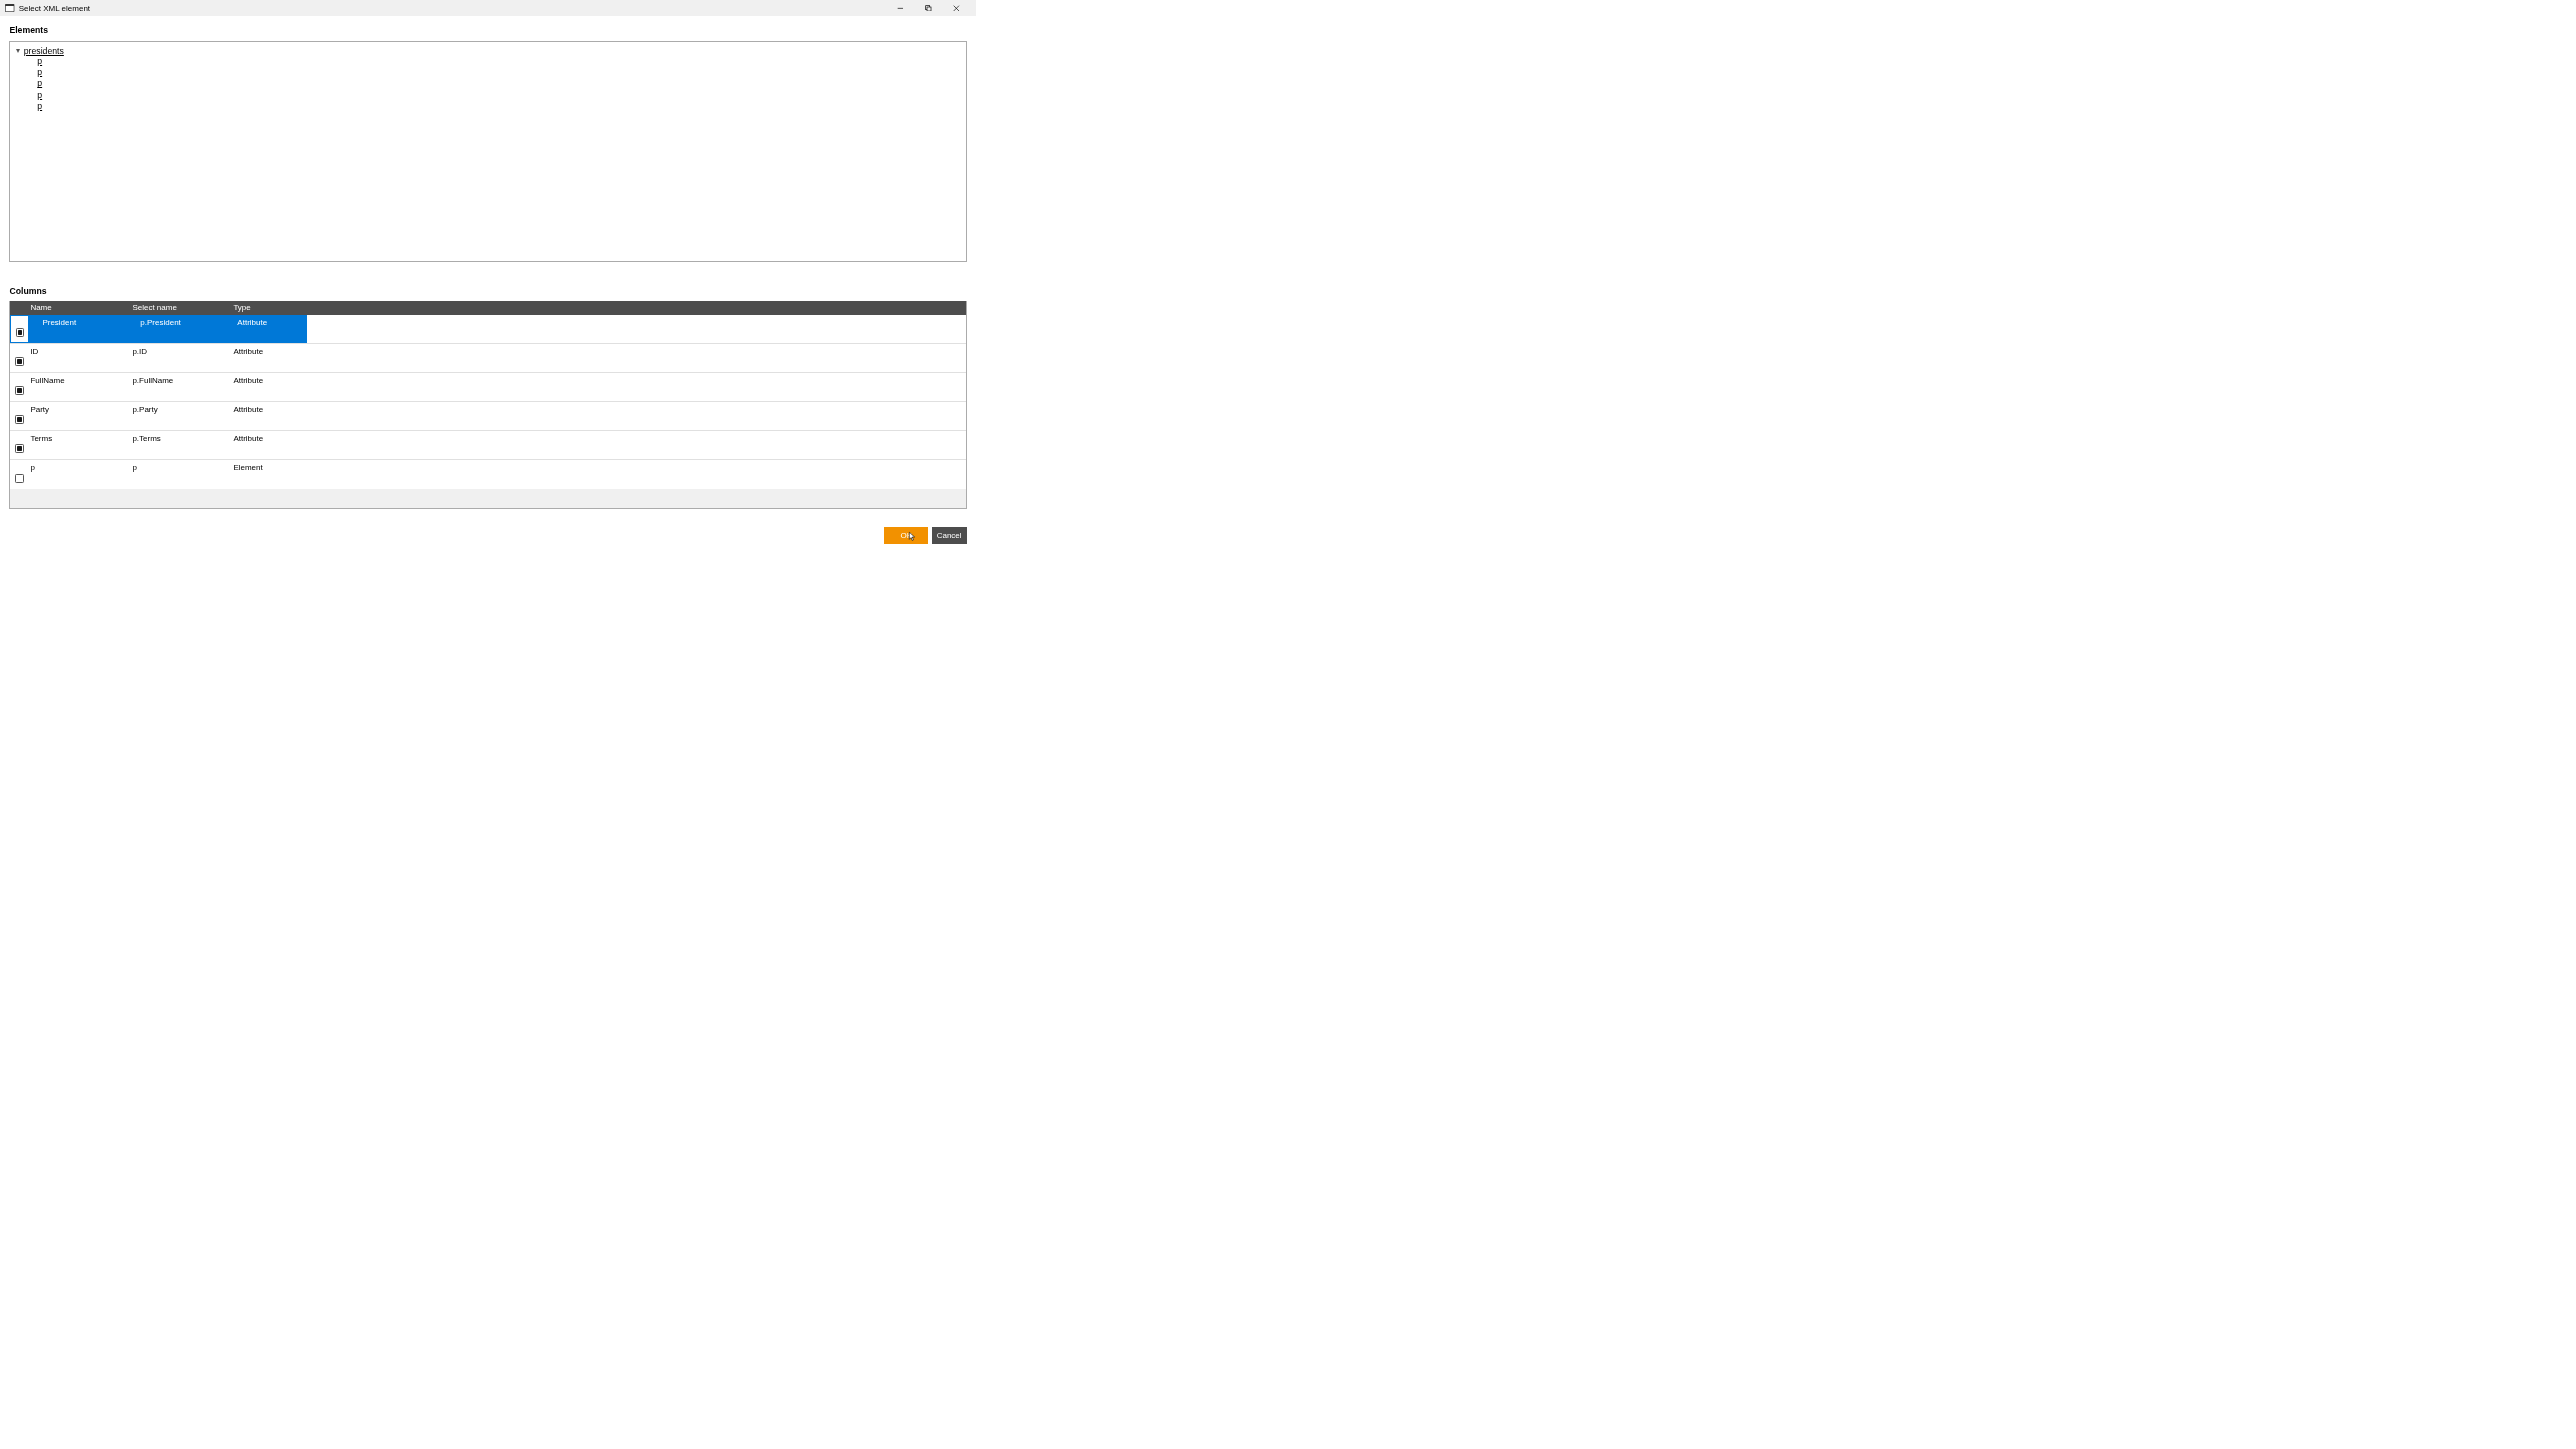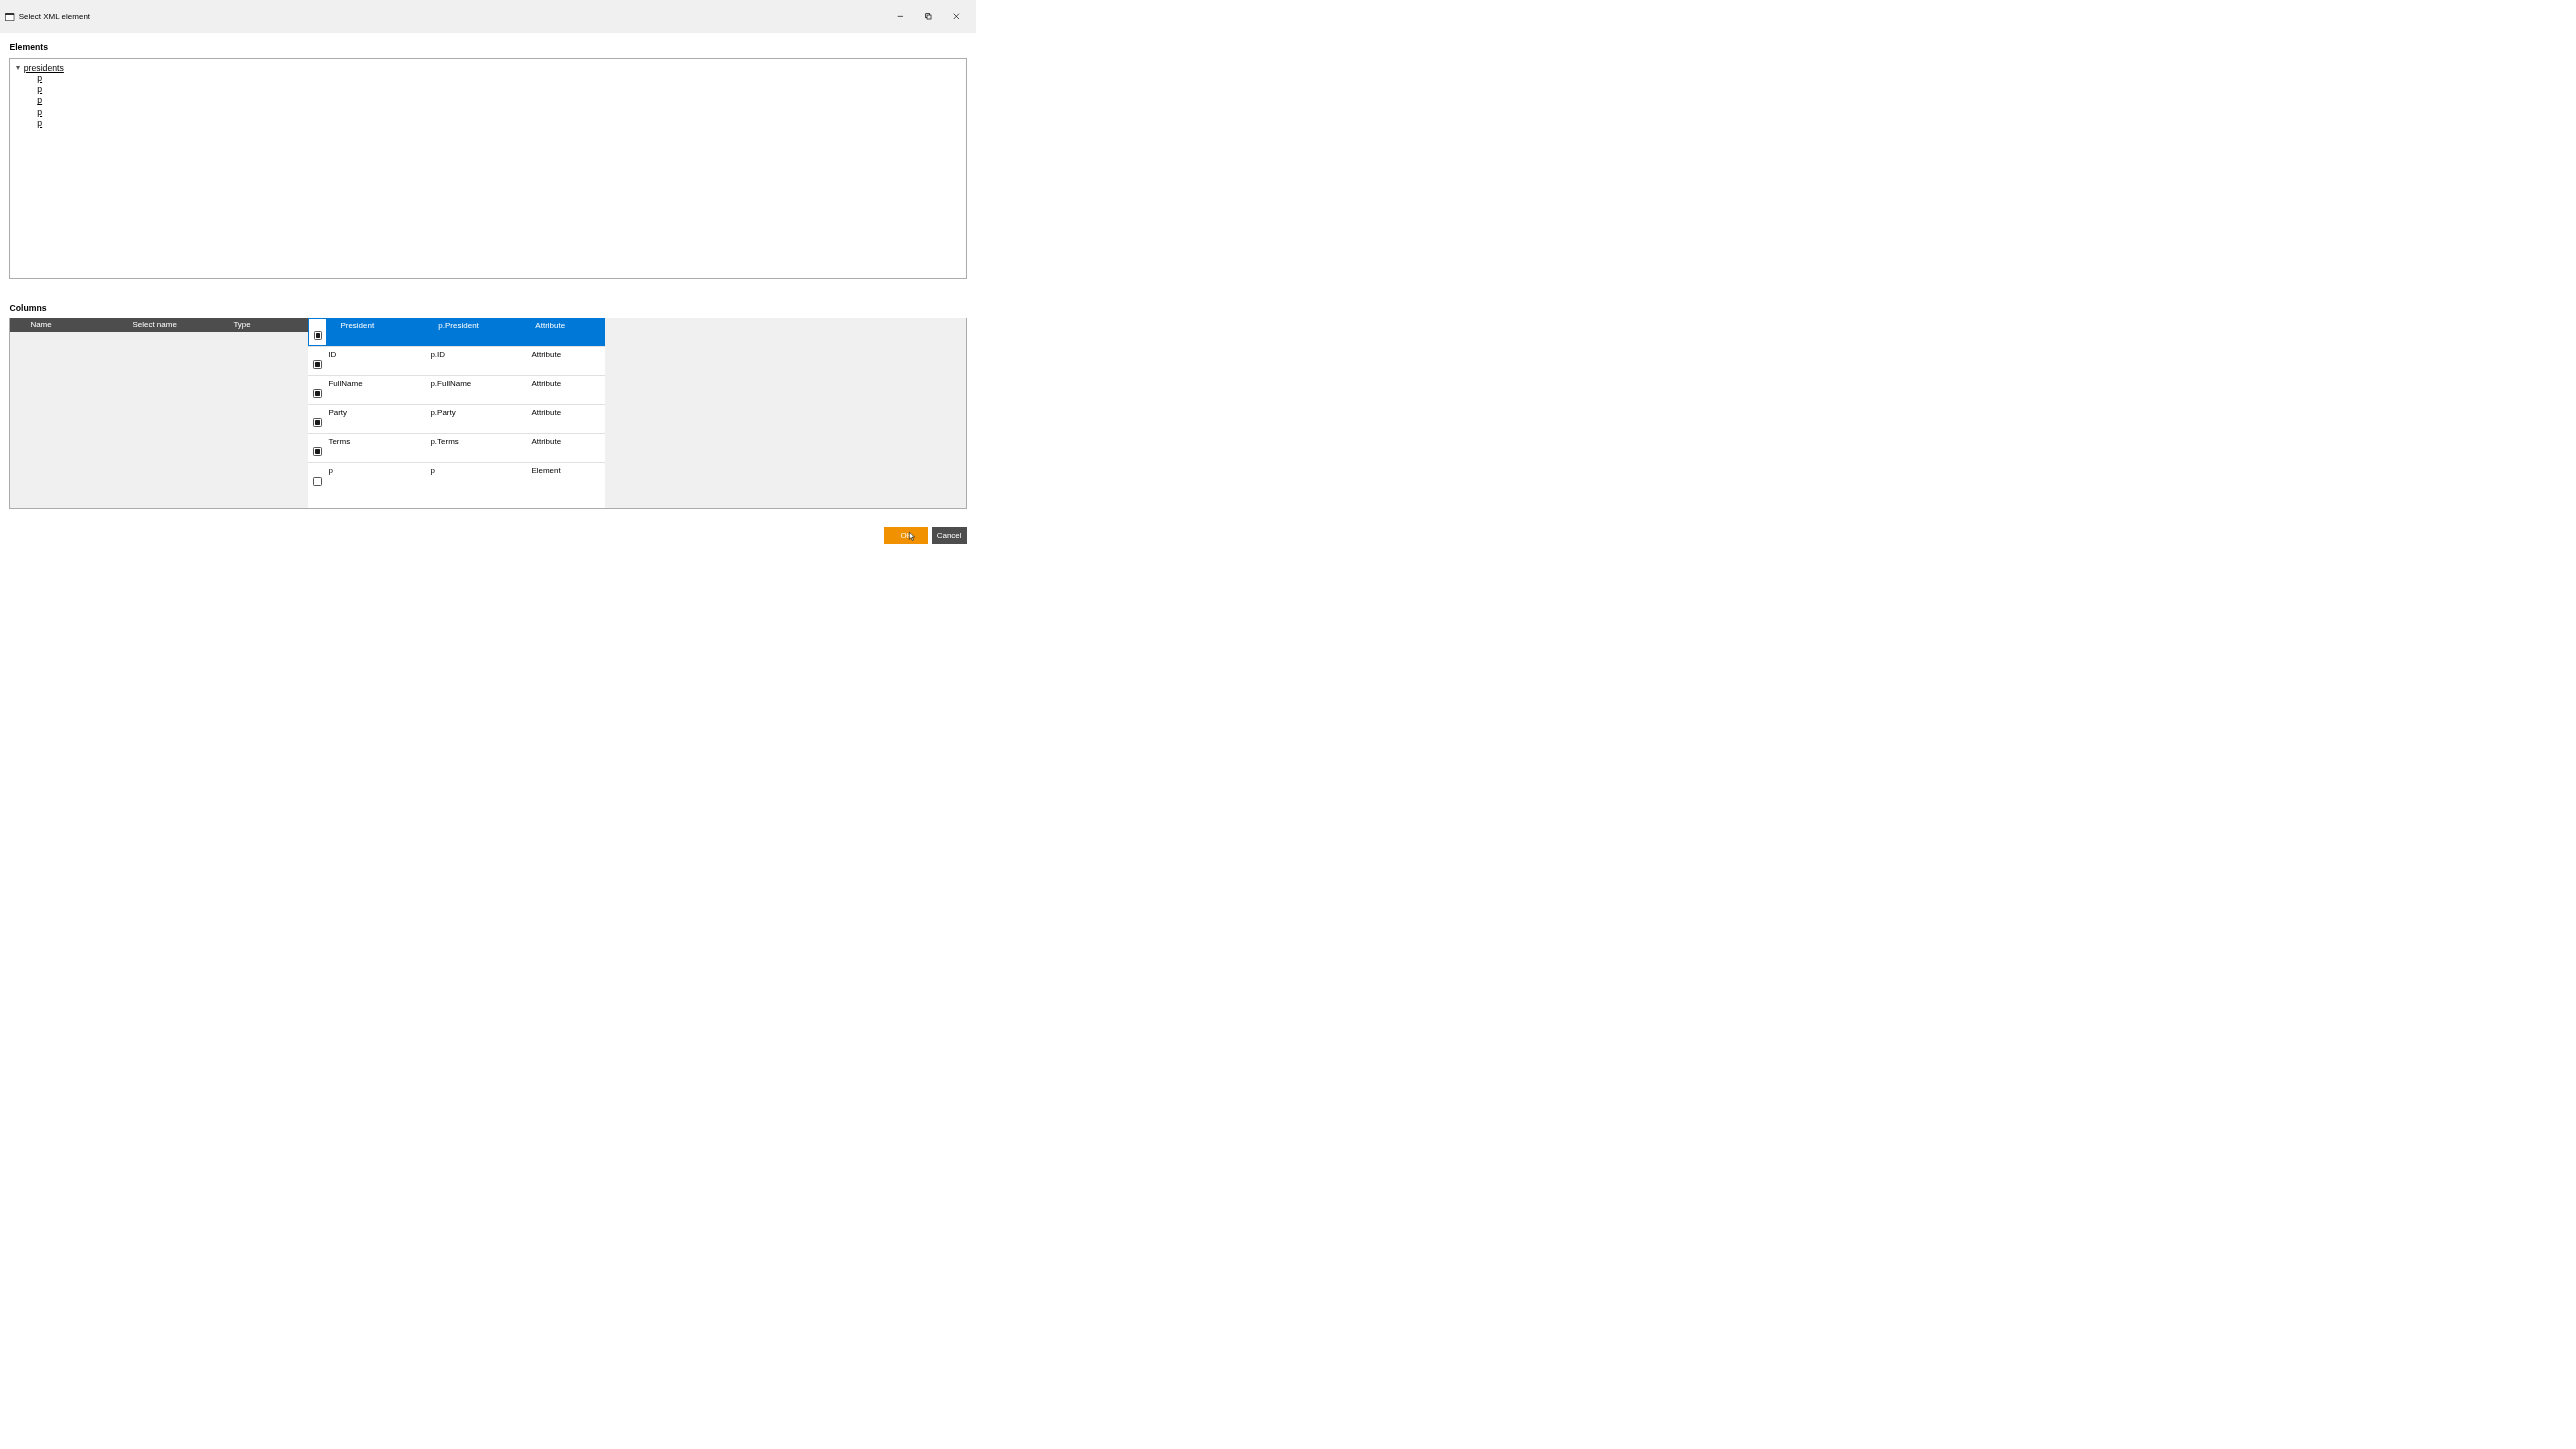--- a/index.html
+++ b/index.html
@@ -10,21 +10,21 @@
     body {
       font-family: "Segoe UI", Tahoma, sans-serif;
       font-size: 8.7px;
       background: #ffffff;
       width: 976px;
       height: 549px;
       display: flex;
       flex-direction: column;
     }
     .titlebar {
-      height: 33px;
+      height: 16px;
       background: #f0f0f0;
       display: flex;
       align-items: center;
       padding: 0 5.4px;
       font-size: 8px;
       color: #000;
     }
     .titlebar-icon {
       width: 9.4px;
       height: 8px;
@@ -91,21 +91,21 @@
     .tree-child {
       padding: 0;
     }
     .columns-panel {
       border: 0.7px solid #ababab;
       border-top: none;
       flex: 1;
       background: #f0f0f0;
       height: 235px;
       display: flex;
-      flex-direction: row;
+      flex-direction: column;
     }
     .columns-header {
       display: flex;
       background: #4d4d4d;
       color: #fff;
       font-size: 8px;
       height: 14px;
       align-items: center;
     }
     .col-checkbox {

